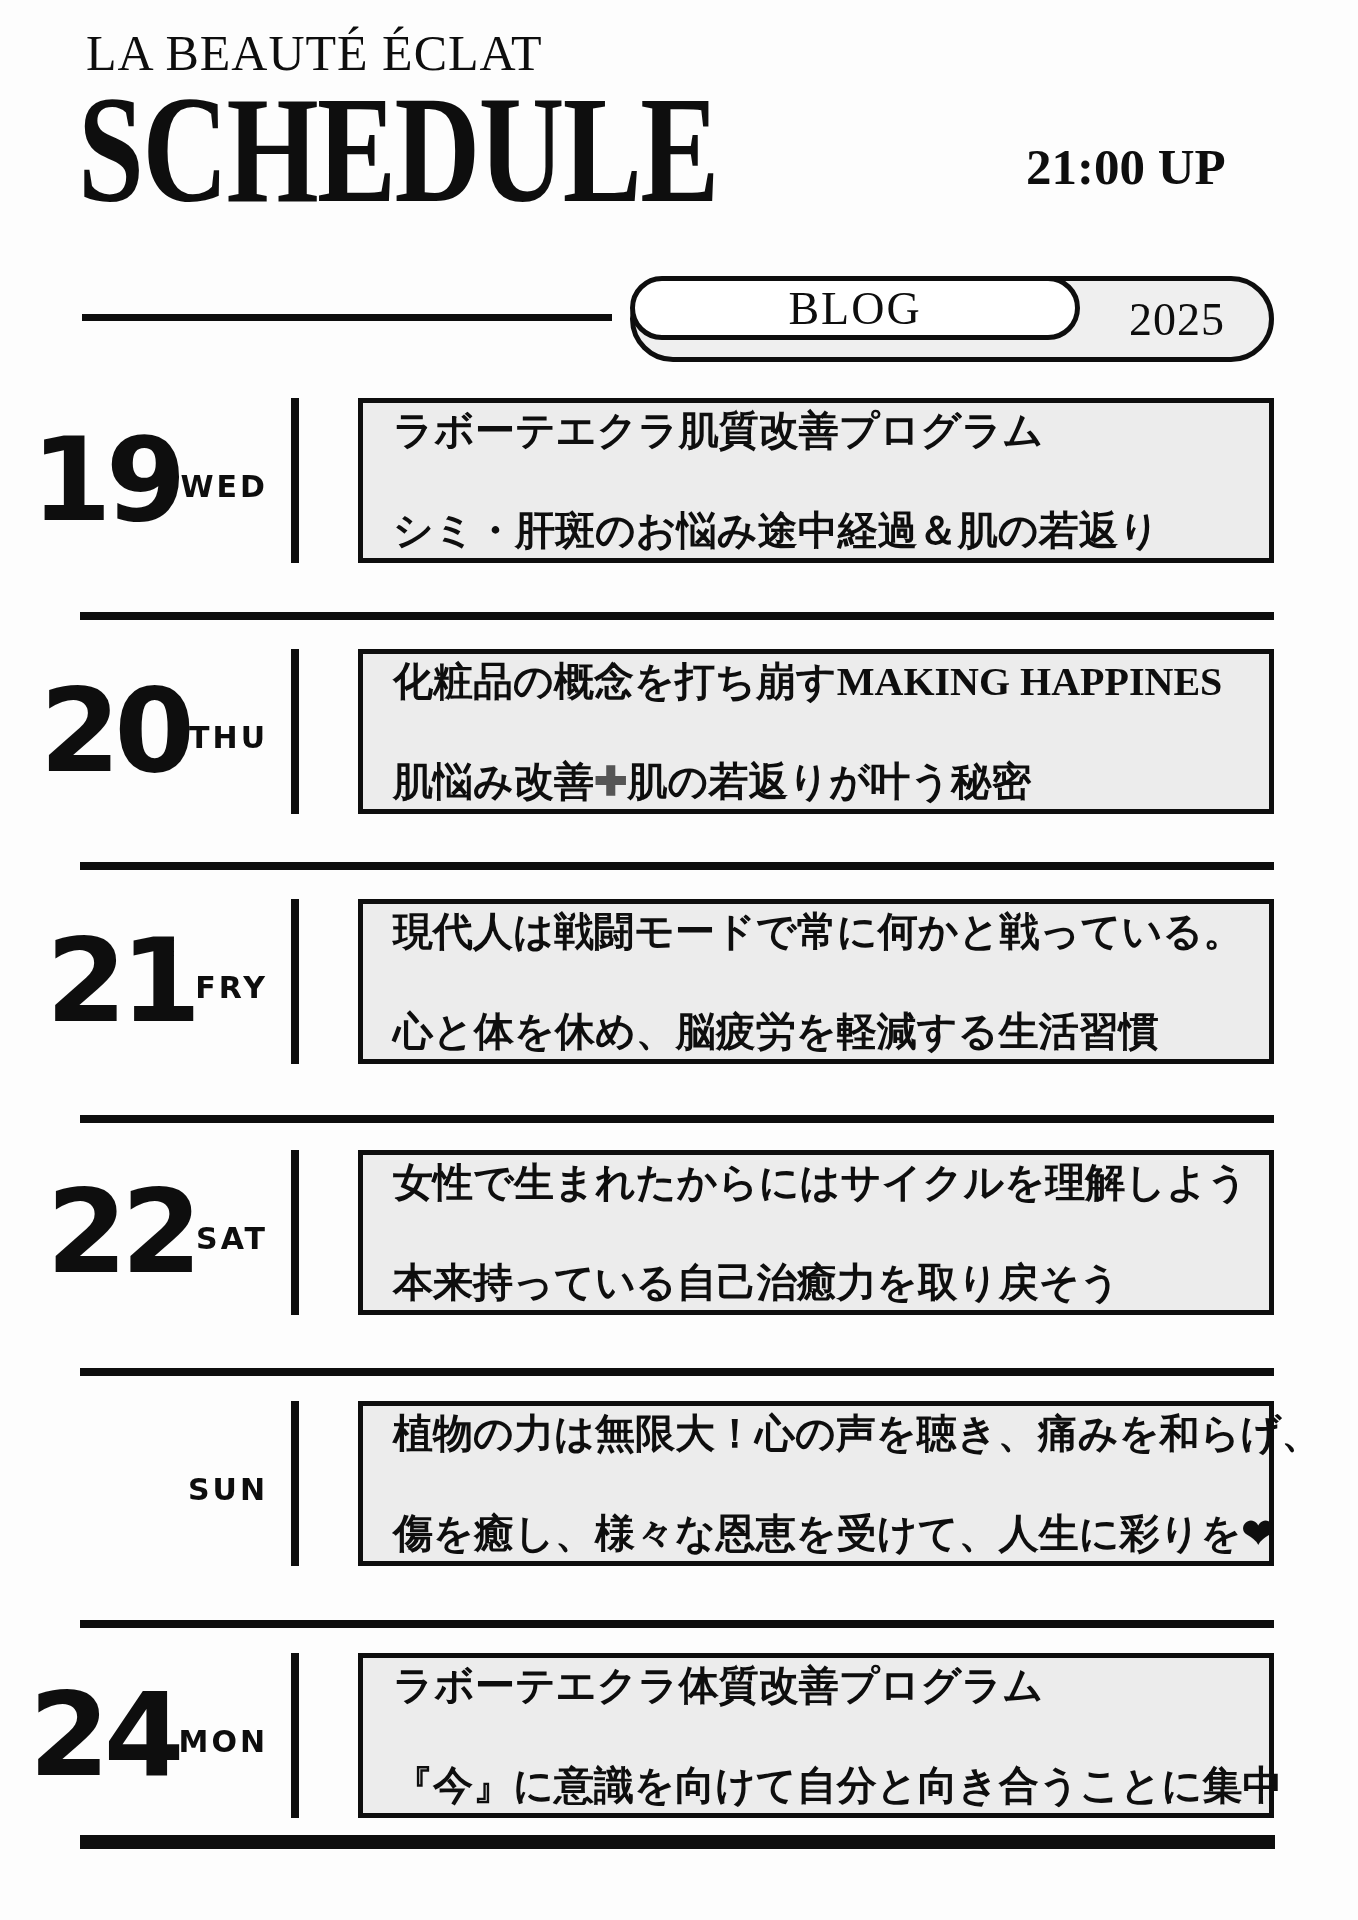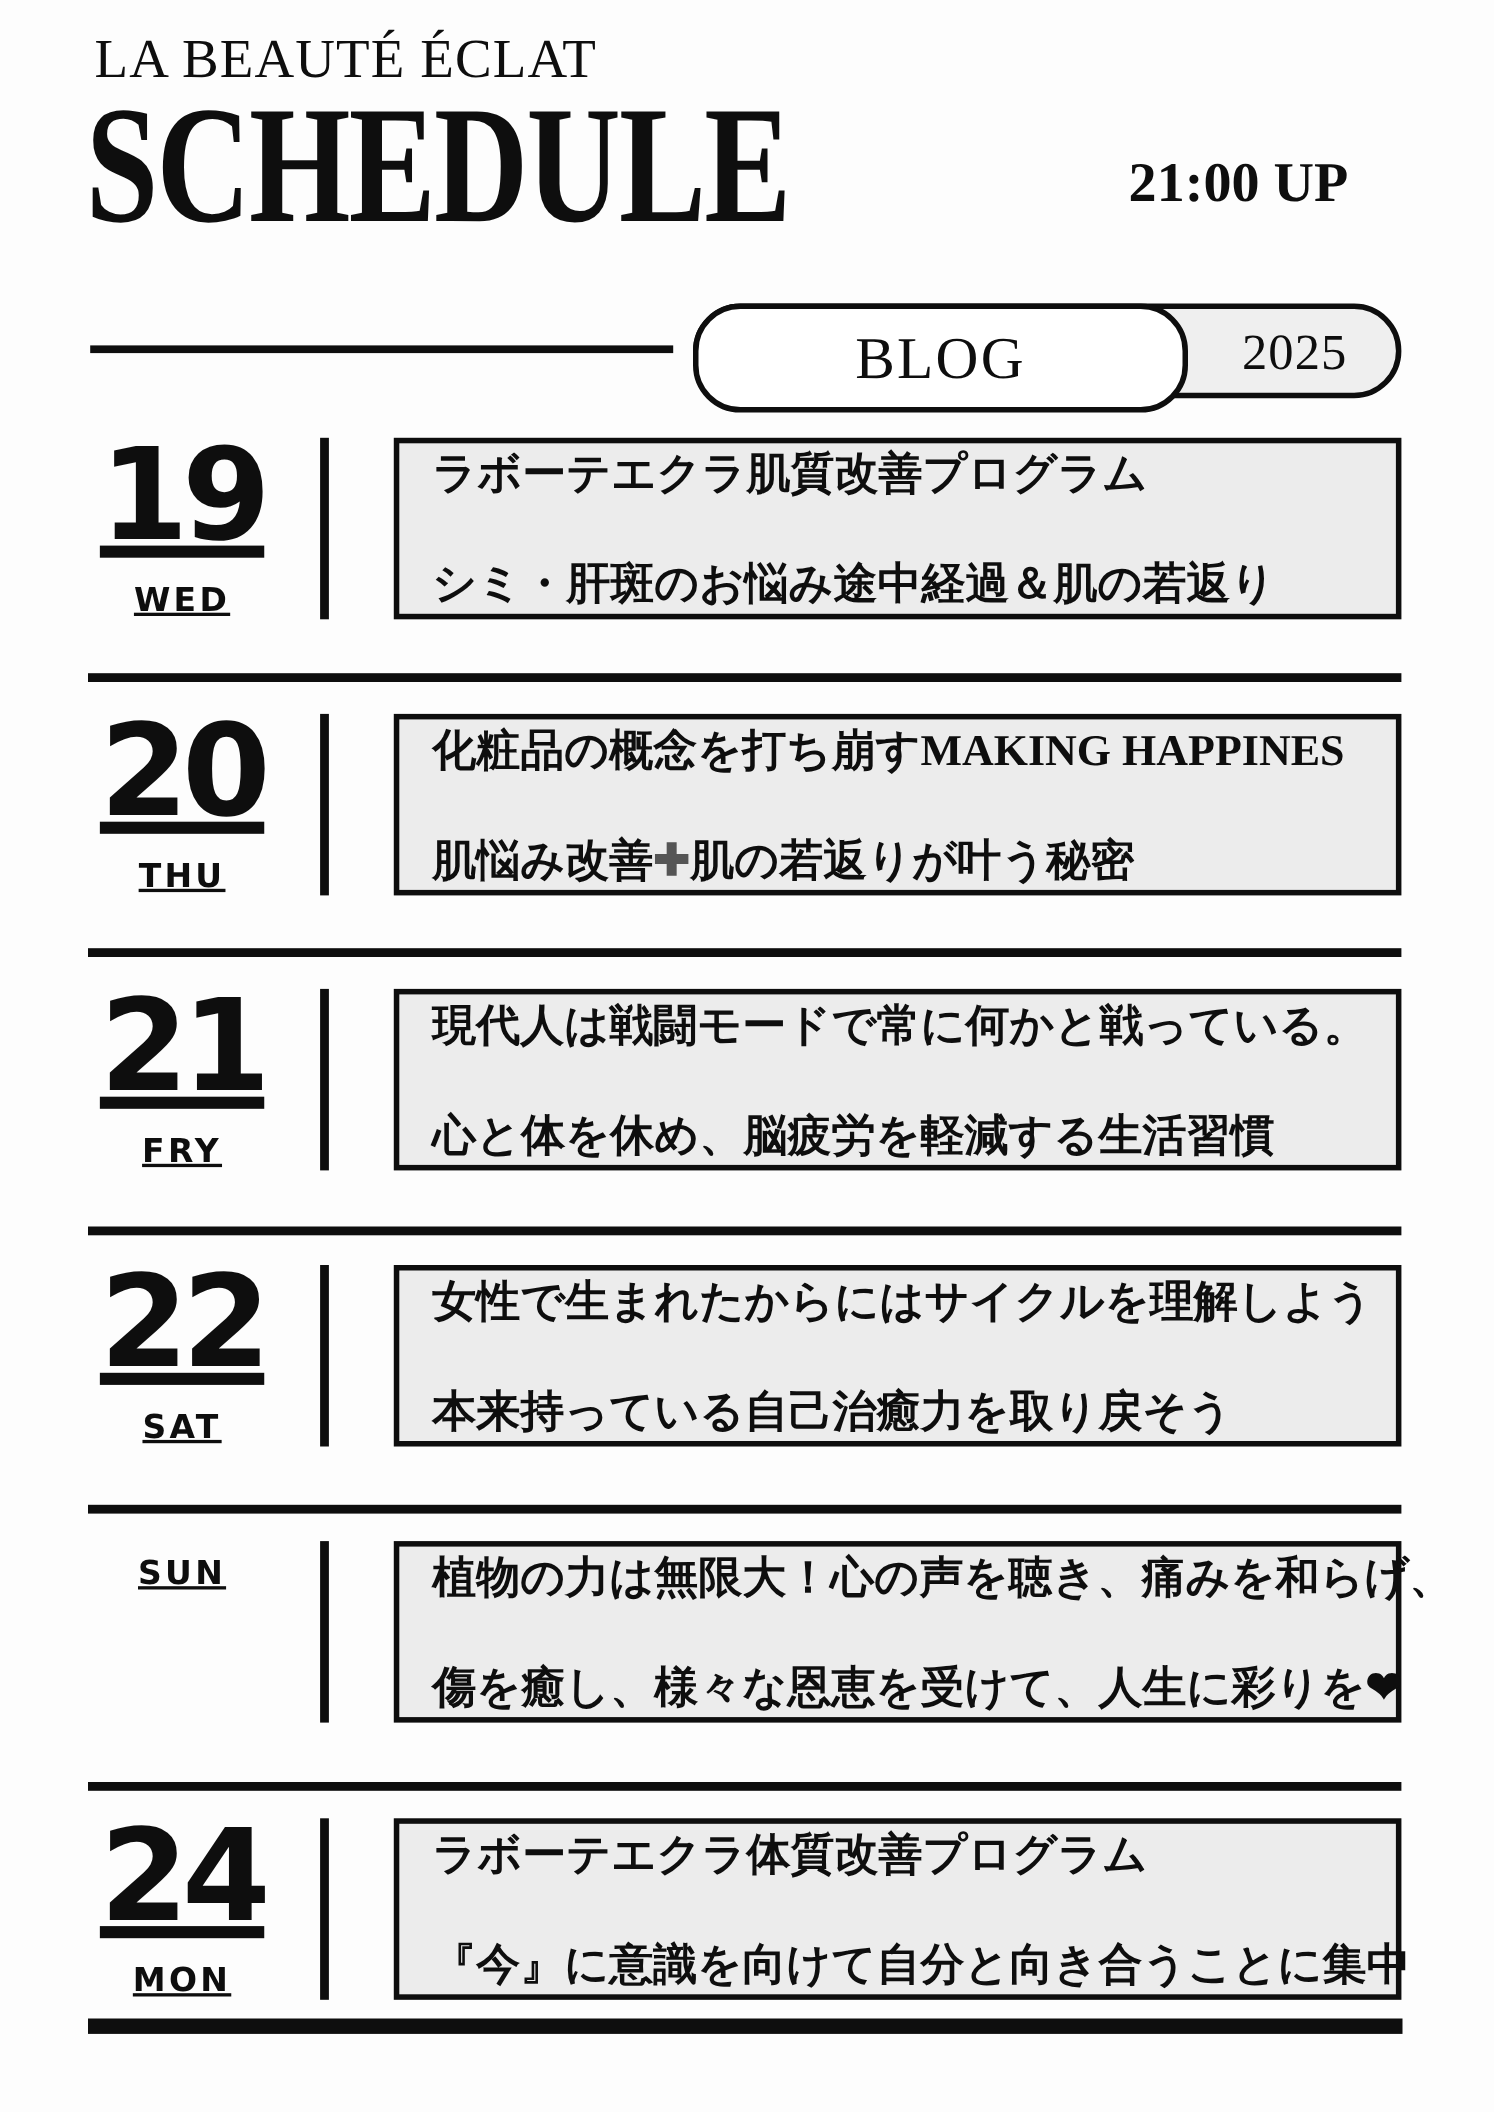--- a/index.html
+++ b/index.html
@@ -33,43 +33,42 @@
     left:82px; top:314px; width:530px; height:7px;
     background:var(--ink,#0e0e0e);
   }
   .badge {
     left:630px; top:276px; width:644px; height:86px;
     background:var(--badge-bg,#efefef);
     border:5px solid var(--ink,#0e0e0e);
     border-radius:43px;
   }
   .badge-left {
-    position:absolute; left:-5px; top:-5px; width:450px; height:99px;
+    position:absolute; left:-5px; top:-5px; width:450px; height:64px;
     background:var(--badge-inner-bg,#ffffff);
     border:5px solid var(--ink,#0e0e0e);
     border-radius:43px;
     display:flex; align-items:center; justify-content:center;
-    font-size:54px; letter-spacing:2px;
+    font-size:46px; letter-spacing:2px;
   }
   .badge-right {
     position:absolute; left:445px; top:-5px; right:-5px; height:86px;
     display:flex; align-items:center; justify-content:center;
     font-size:46px; letter-spacing:1px;
   }
 
   
   .row { position:absolute; left:0; width:1358px; height:165px; }
   .row.r0{top:398px} .row.r1{top:649px} .row.r2{top:899px}
   .row.r3{top:1150px} .row.r4{top:1401px} .row.r5{top:1653px}
 
   .day-col {
     position:absolute; left:63px; top:0; width:205px; height:165px;
-    display:flex; flex-direction:column; align-items:center; justify-content:space-between;
+    display:flex; flex-direction:row; align-items:center; justify-content:flex-end;
     font-family:"DejaVu Sans","Liberation Sans",sans-serif;
-    text-decoration:underline;
   }
   .day-num {
     font-size:116px; font-weight:800; letter-spacing:-6px; line-height:0.92;
   }
   .day-name {
     margin-top:12px; font-size:30px; font-weight:600; letter-spacing:3px;
   }
   .vbar {
     position:absolute; left:291px; top:0; width:8px; height:165px;
     background:var(--ink,#0e0e0e);

